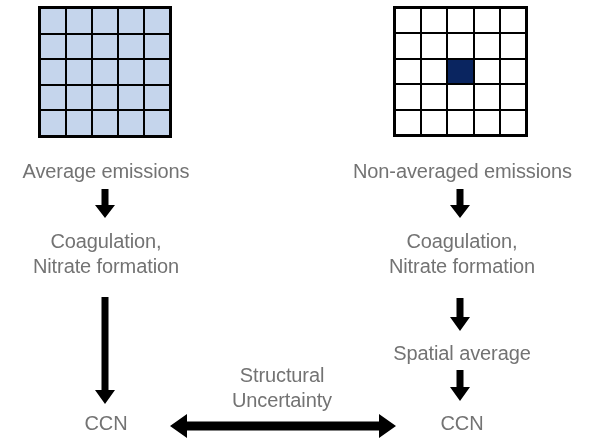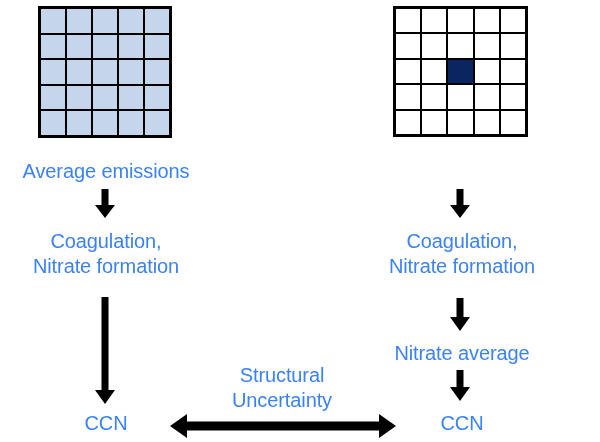--- a/index.html
+++ b/index.html
@@ -51,21 +51,21 @@
   }
 
   
   .label {
     position: absolute;
     font-size: 20px;
     line-height: 24px;
     letter-spacing: -0.1px;
     text-align: center;
     white-space: pre;
-    color: #3b82f6;
+    color: #737373;
   }
   .label.two-line {
     line-height: 25px;
   }
 
   #label-average-emissions {
     left: 0px;
     top: 159px;
     width: 212px;
   }
@@ -195,37 +195,38 @@
       <div class="cell" style="background: rgb(255, 255, 255);"></div>
       <div class="cell" style="background: rgb(255, 255, 255);"></div>
       <div class="cell" style="background: rgb(255, 255, 255);"></div>
       <div class="cell" style="background: rgb(255, 255, 255);"></div>
       <div class="cell" style="background: rgb(255, 255, 255);"></div>
       <div class="cell" style="background: rgb(255, 255, 255);"></div>
       <div class="cell" style="background: rgb(255, 255, 255);"></div>
       <div class="cell" style="background: rgb(255, 255, 255);"></div>
     </div>
 
+  <div class="label" id="label-nonaveraged-emissions">Non-averaged emissions</div>
 
   <div class="arrow" id="arrow-nonavg-to-coag">
     <svg width="28" height="30" viewBox="0 0 28 30">
       <path d="M10.5 0 H17.5 V16 H24 L14 29 L4 16 H10.5 Z" fill="#000000"></path>
     </svg>
   </div>
 
   <div class="label two-line" id="label-coagulation-right">Coagulation,
 Nitrate formation</div>
 
   <div class="arrow" id="arrow-coag-to-spat">
     <svg width="28" height="34" viewBox="0 0 28 34">
       <path d="M10.5 0 H17.5 V19 H24 L14 33 L4 19 H10.5 Z" fill="#000000"></path>
     </svg>
   </div>
 
-  <div class="label" id="label-spatial-average">Nitrate average</div>
+  <div class="label" id="label-spatial-average">Spatial average</div>
 
   <div class="arrow" id="arrow-spat-to-ccn">
     <svg width="28" height="32" viewBox="0 0 28 32">
       <path d="M10.5 0 H17.5 V17 H24 L14 31 L4 17 H10.5 Z" fill="#000000"></path>
     </svg>
   </div>
 
   <div class="label" id="label-ccn-right">CCN</div>
 
   <div class="label two-line" id="label-structural-uncertainty">Structural

